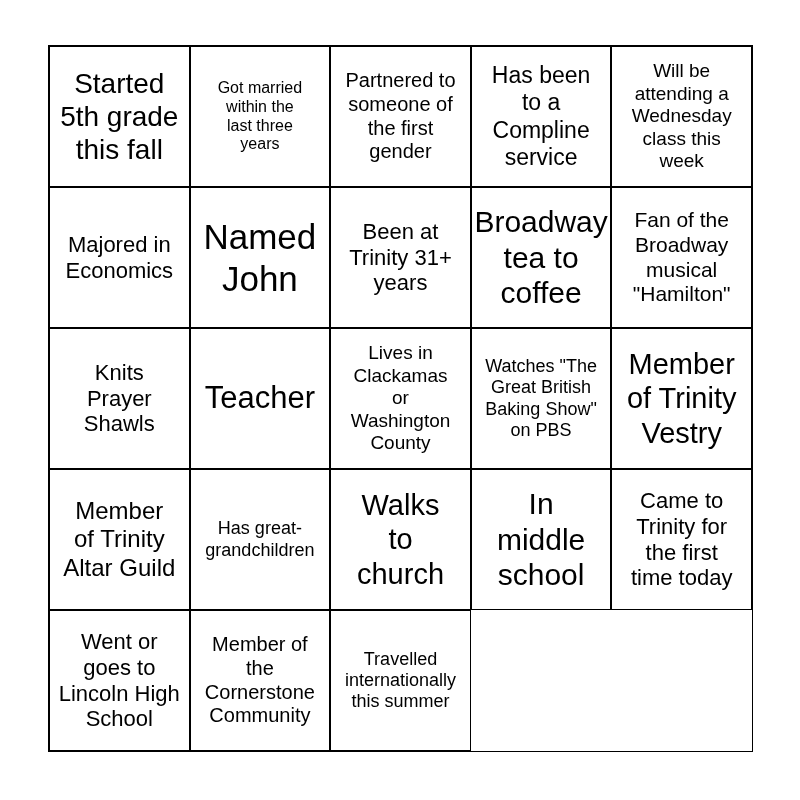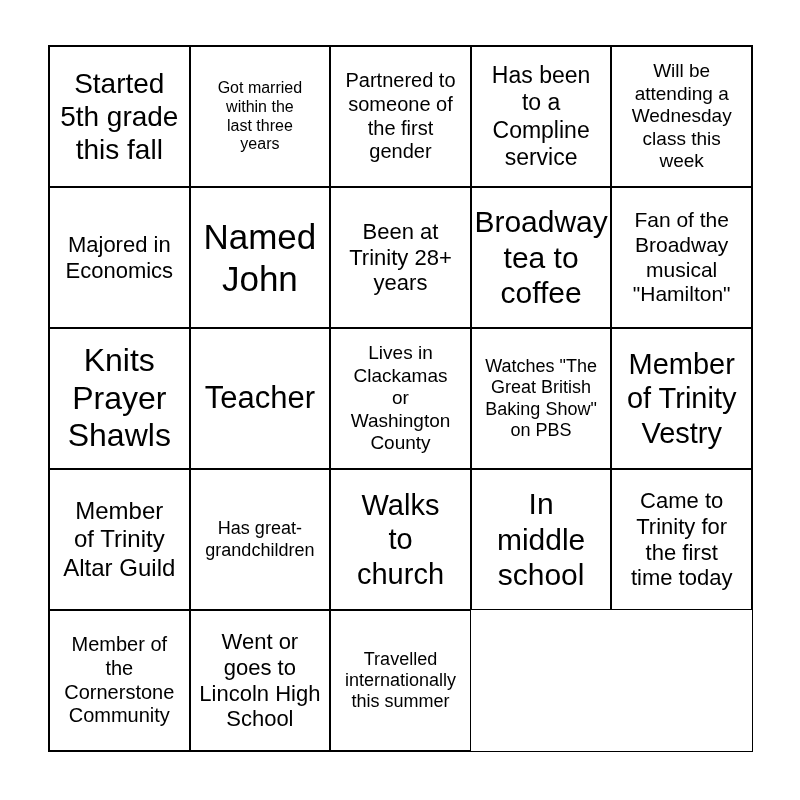--- a/index.html
+++ b/index.html
@@ -75,37 +75,37 @@
   <div class="cell">
       <span class="cell-text" style="font-size:22px">Majored in
 Economics</span>
     </div>
   <div class="cell">
       <span class="cell-text" style="font-size:35px">Named
 John</span>
     </div>
   <div class="cell">
       <span class="cell-text" style="font-size:22px">Been at
-Trinity 28+
+Trinity 31+
 years</span>
     </div>
   <div class="cell">
       <span class="cell-text" style="font-size:30px">Broadway
 tea to
 coffee</span>
     </div>
 
   <div class="cell">
       <span class="cell-text" style="font-size:21px">Fan of the
 Broadway
 musical
 "Hamilton"</span>
     </div>
   <div class="cell">
-      <span class="cell-text" style="font-size:32px">Knits
+      <span class="cell-text" style="font-size:22px">Knits
 Prayer
 Shawls</span>
     </div>
   <div class="cell">
       <span class="cell-text" style="font-size:31px">Teacher</span>
     </div>
   <div class="cell">
       <span class="cell-text" style="font-size:19px">Lives in
 Clackamas
 or
@@ -144,30 +144,30 @@
 school</span>
     </div>
 
   <div class="cell">
       <span class="cell-text" style="font-size:22px">Came to
 Trinity for
 the first
 time today</span>
     </div>
   <div class="cell">
+      <span class="cell-text" style="font-size:22px">Went or
+goes to
+Lincoln High
+School</span>
+    </div>
+  <div class="cell">
       <span class="cell-text" style="font-size:20px">Member of
 the
 Cornerstone
 Community</span>
-    </div>
-  <div class="cell">
-      <span class="cell-text" style="font-size:22px">Went or
-goes to
-Lincoln High
-School</span>
     </div>
   <div class="cell">
       <span class="cell-text" style="font-size:18px">Travelled
 internationally
 this summer</span>
     </div>
 
 </div>
 
 </body></html>

